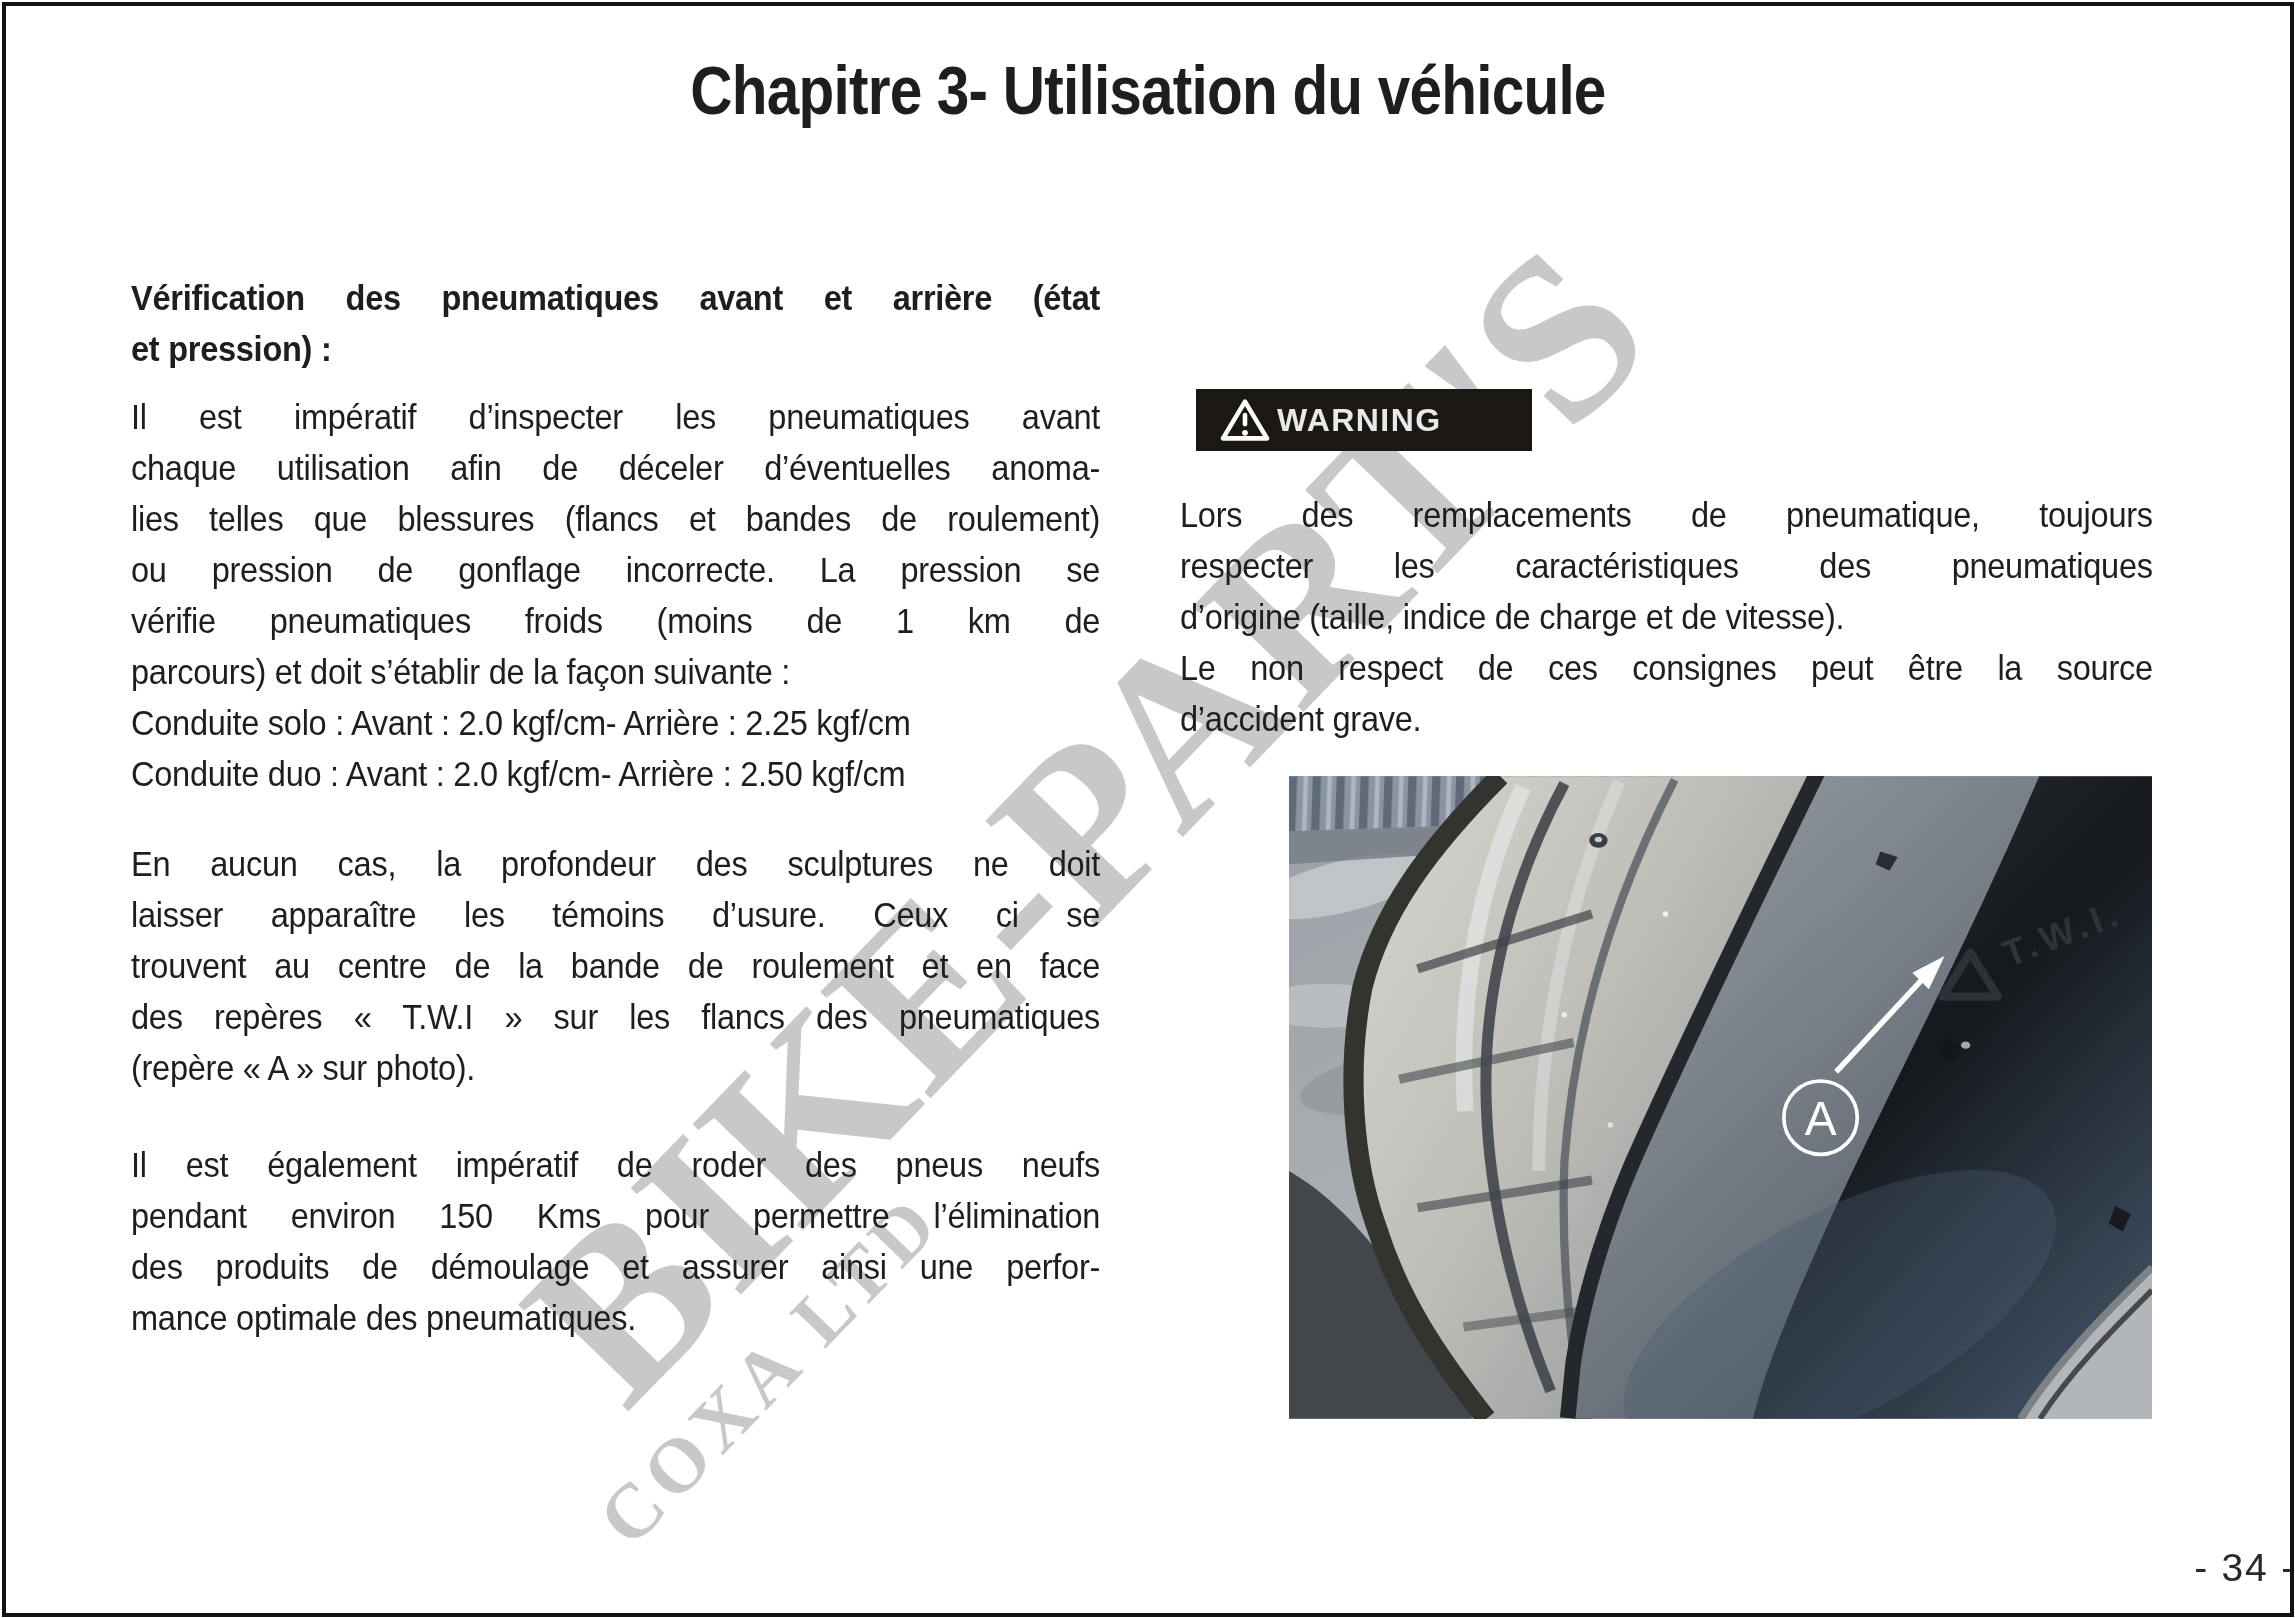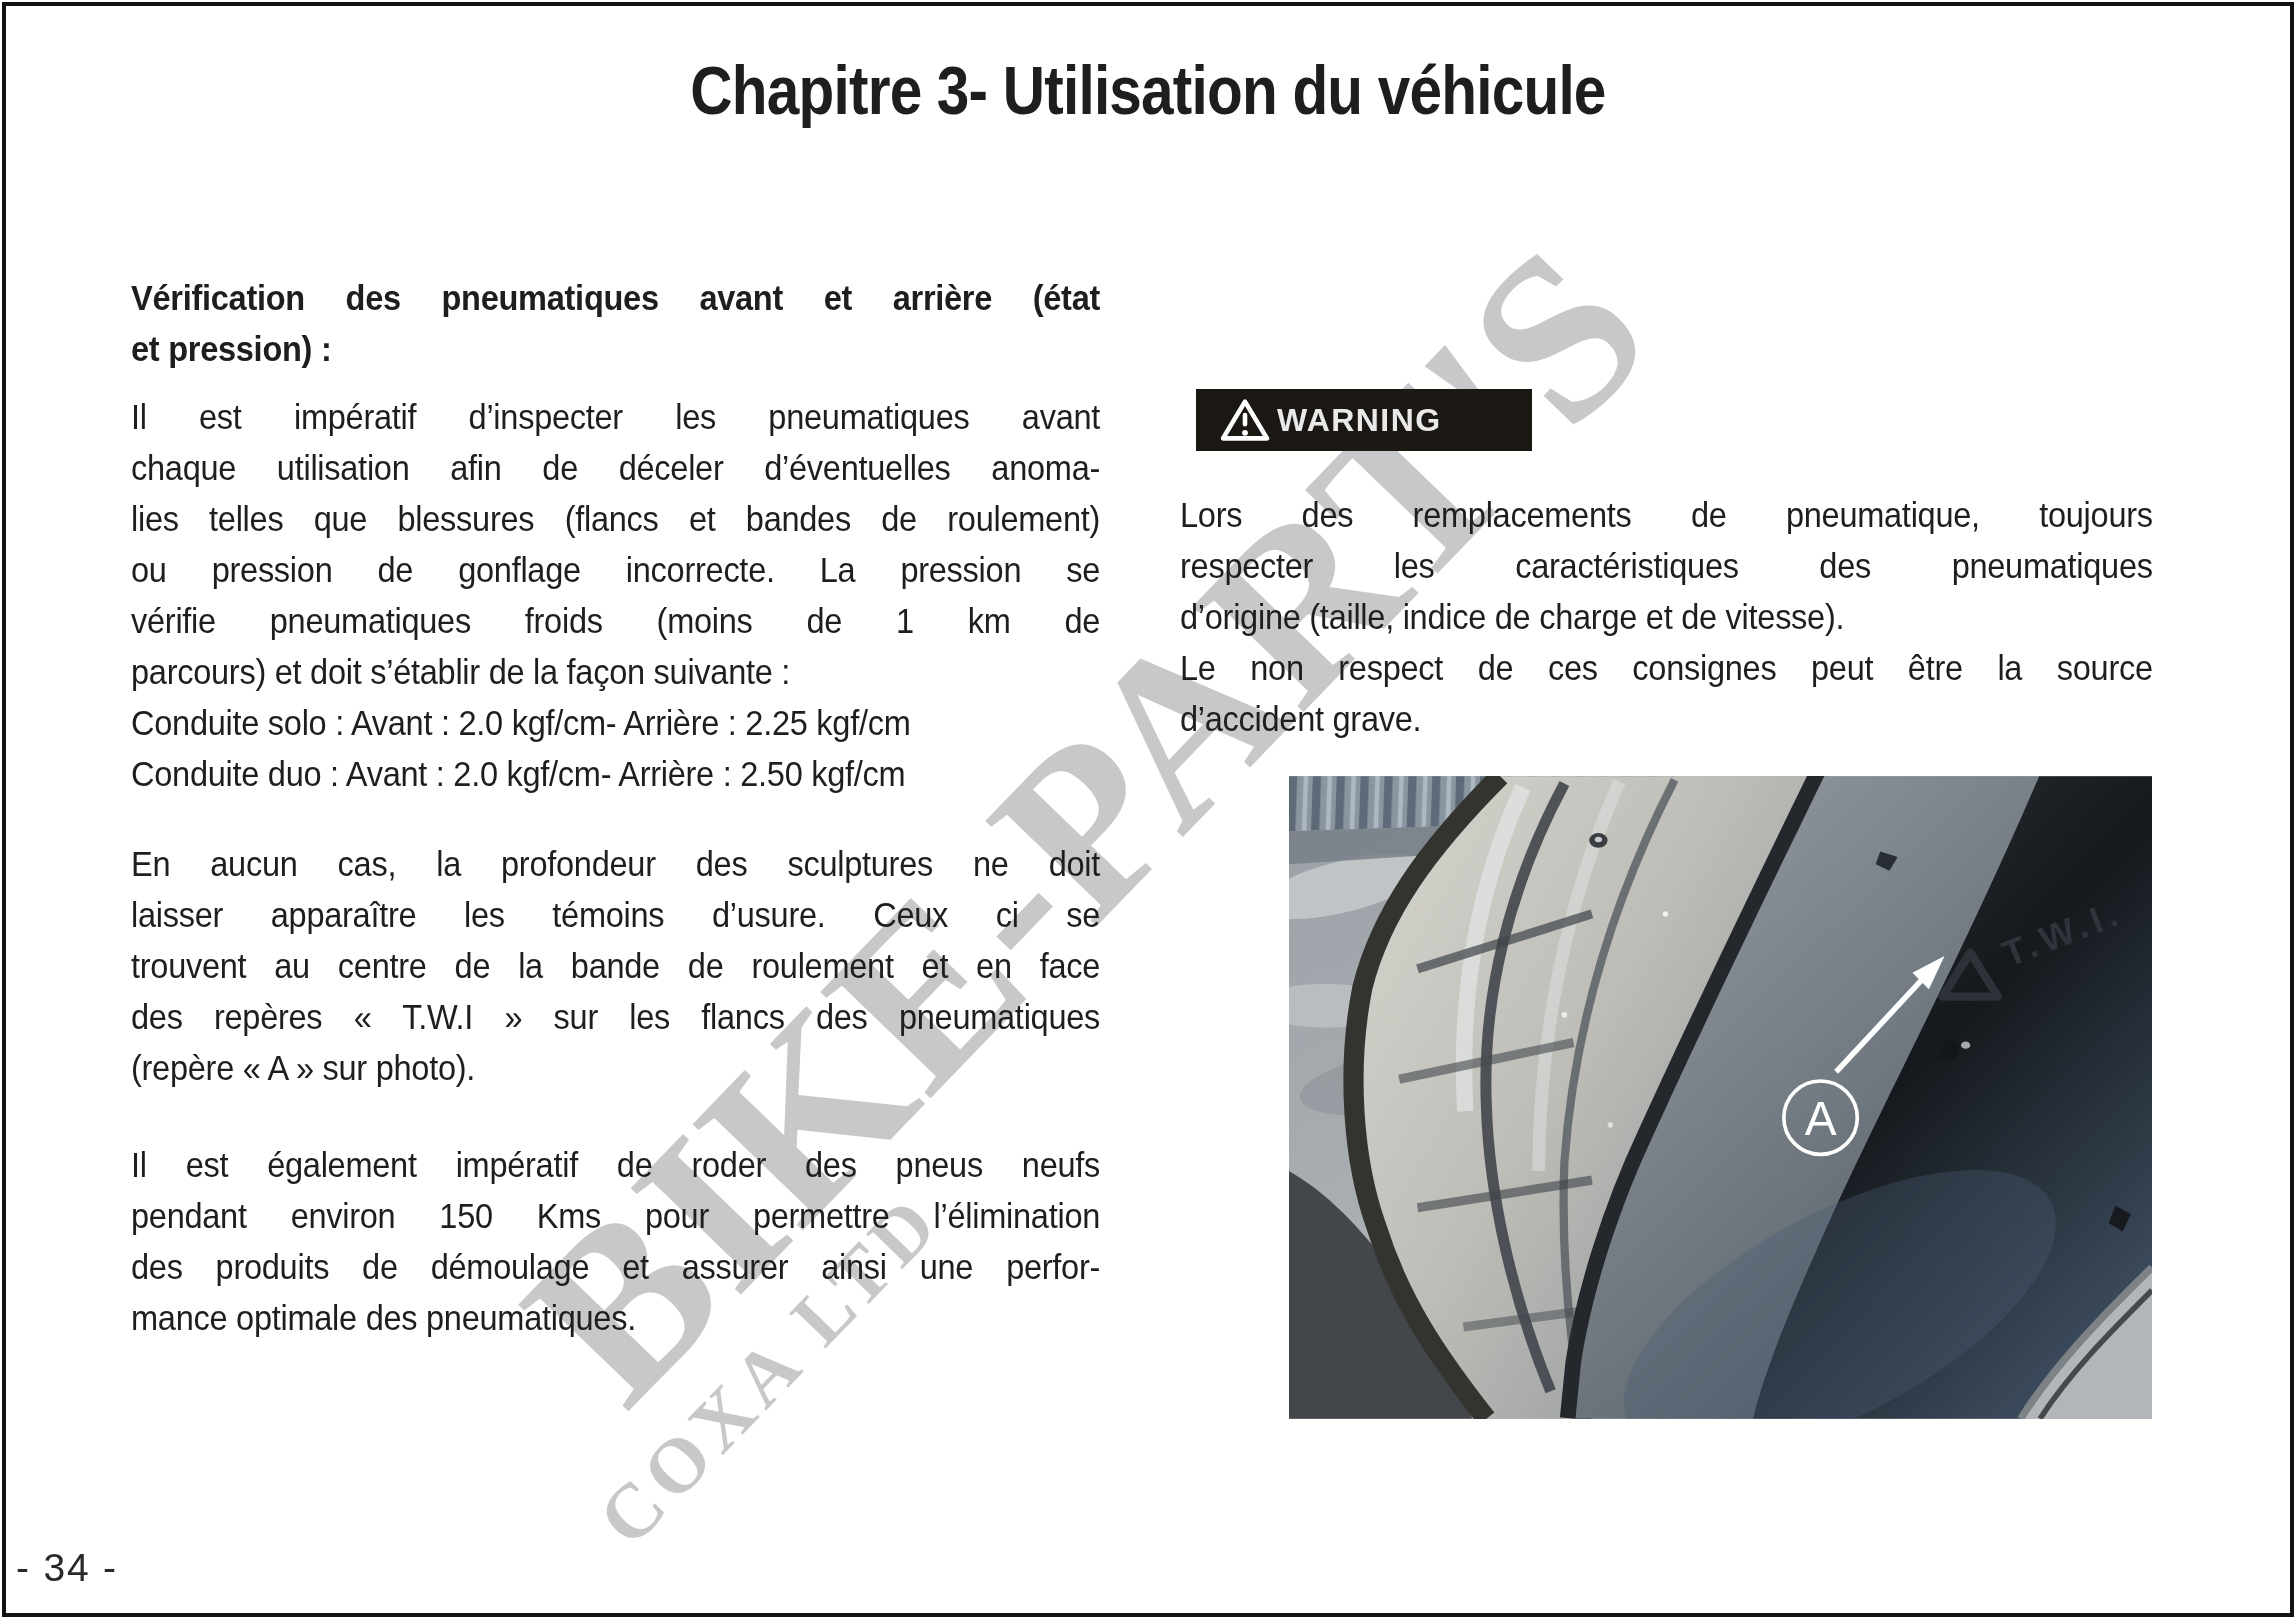--- a/index.html
+++ b/index.html
@@ -30,21 +30,21 @@
   
   .badge{position:absolute;z-index:2;left:1196px;top:389px;width:336px;height:62px;
          background:#1b1713;display:flex;align-items:center;padding-left:24px;
          box-sizing:border-box;gap:7px;}
   .badge .txt{color:#e9e9e9;font-size:32px;font-weight:bold;letter-spacing:1.4px;}
 
   
   .photo{position:absolute;z-index:3;left:1289px;top:776px;width:863px;height:643px;}
 
   
-  .pagenum{position:absolute;z-index:2;left:16px;right:0;top:1546px;text-align:left;
+  .pagenum{position:absolute;z-index:2;left:16px;right:0;top:1546px;text-align:right;
            font-size:39px;letter-spacing:1.8px;color:#2a2a2c;}
 </style>
 </head>
 <body>
 
 <div class="page">
 
   <div class="frame"></div>
 
   <div class="wm" id="wm1">BIKE-PART'S</div>

